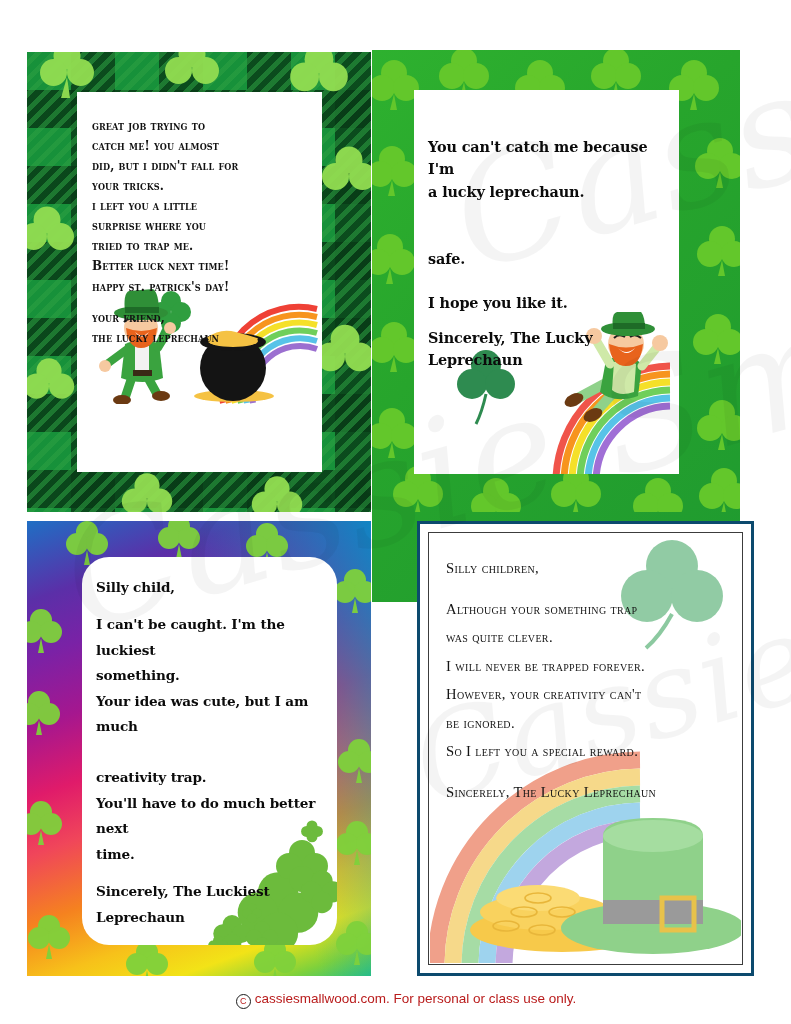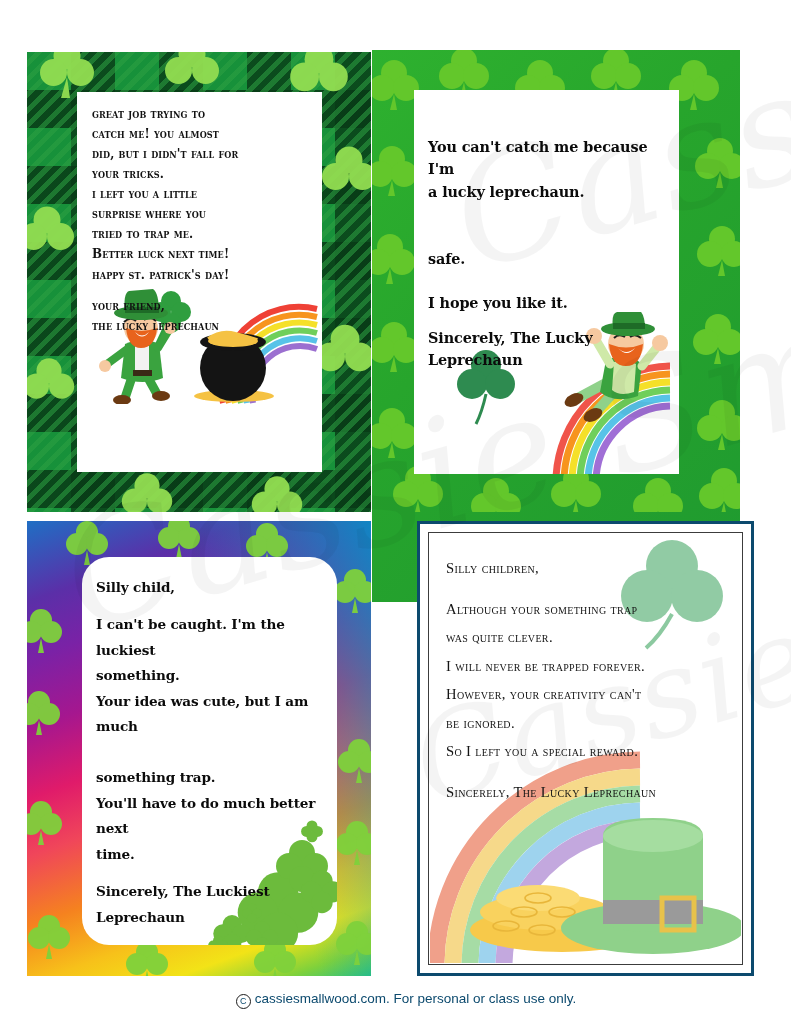--- a/index.html
+++ b/index.html
@@ -81,21 +81,21 @@
 
   .t4{font-family:"Liberation Serif", serif;font-size:14.6px;
       line-height:1.95;color:#141414;font-variant:small-caps;
       letter-spacing:0.35px;}
 
   .blank{display:block;height:0.85em;}
 
   
   .footer{position:absolute;left:0;right:0;top:991px;text-align:center;
           font-family:"Liberation Sans", sans-serif;font-size:13.5px;
-          color:#0c4a6e;z-index:50;padding-left:21px;}
+          color:#b91c1c;z-index:50;padding-left:21px;}
   .cmark{display:inline-block;width:13px;height:13px;border:1.3px solid #1b1b1b;
          border-radius:50%;font-size:9px;line-height:12px;text-align:center;
          vertical-align:-1px;margin-right:4px;}
 
   svg{display:block;}
 </style>
 </head>
 <body>
 
 <div class="page">
@@ -153,21 +153,21 @@
         </g>
         <g transform="translate(250,448) scale(1.4)">
           <circle cx="0" cy="-8" r="9"></circle>
             <circle cx="-9" cy="3" r="9"></circle>
             <circle cx="9" cy="3" r="9"></circle>
         </g>
       </g>
     </svg>
 
     <div class="inner">
-      <div class="letter t1" style="left:15px;top:12px;width:218px;">
+      <div class="letter t1" style="left:15px;top:24px;width:218px;">
         <span>great job trying to</span><br>
         <span>catch me!  you almost</span><br>
         <span>did, but i didn't fall for</span><br>
         <span>your tricks.</span><br>
         <span>i left you a little</span><br>
         <span>surprise where you</span><br>
         <span>tried to trap me.</span><br>
         <span>Better luck next time!</span><br>
         <span>happy st. patrick's day!</span>
         <span class="blank"></span>
@@ -352,21 +352,21 @@
     </svg>
 
     <div class="inner">
       <div class="letter t3" style="left:14px;top:18px;width:232px;">
         <span>Silly child,</span><br>
         <span class="blank"></span>
         <span>I can't be caught.  I'm the luckiest</span><br>
         <span>something.</span><br>
         <span>Your idea was cute, but I am much</span><br>
         <br>
-        <span>something trap.</span><br>
+        <span>creativity trap.</span><br>
         <span>You'll have to do much better next</span><br>
         <span>time.</span>
         <span class="blank"></span>
         <span class="sig">Sincerely,</span>
         <span class="sig">The Luckiest Leprechaun</span>
       </div>
 
       <svg style="position:absolute;left:118px;top:248px;" width="140" height="140">
         <g fill="#6cbb3c">
           <g transform="translate(78,106) scale(1.55)">

